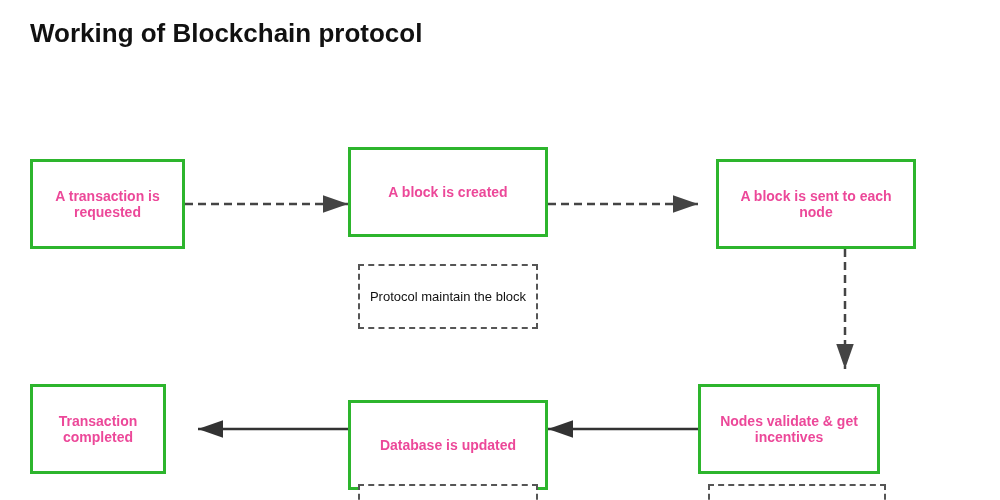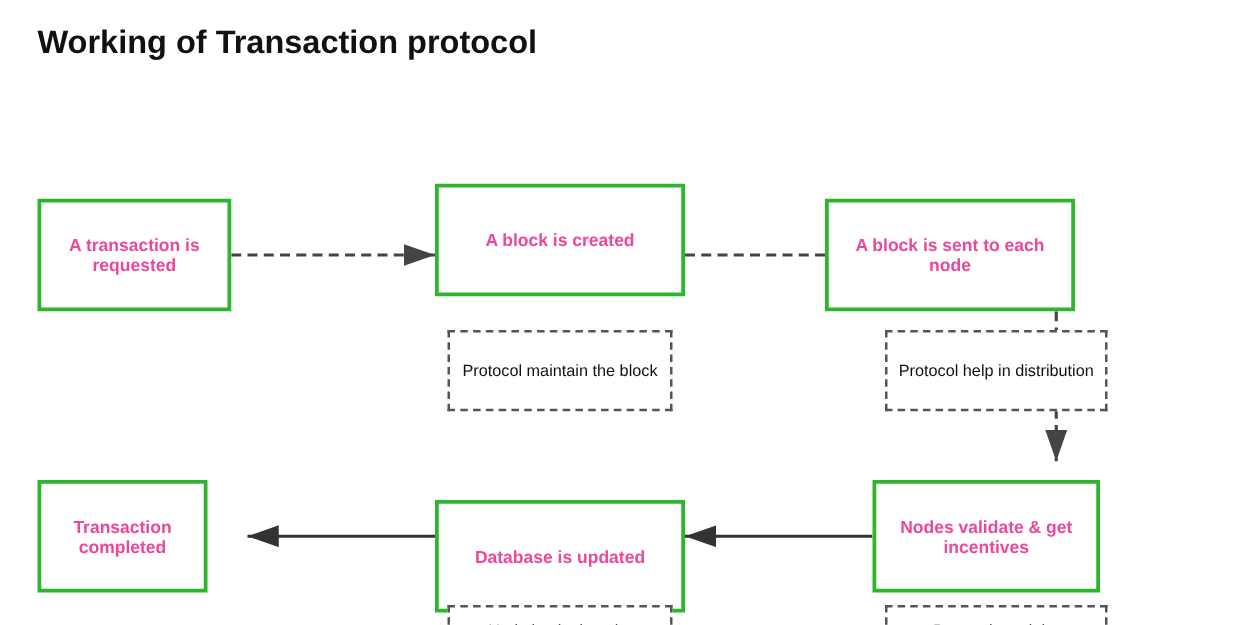--- a/index.html
+++ b/index.html
@@ -61,21 +61,21 @@
       top: 0;
       left: 0;
       width: 1000px;
       height: 430px;
       pointer-events: none;
     }
   </style>
 </head>
 <body>
 
-<div class="page-title">Working of Transaction protocol</div>
+<div class="page-title">Working of Blockchain protocol</div>
 
 <div class="diagram-area">
 
   <svg class="arrows-svg">
     <defs>
 
       <marker id="arrowhead" markerWidth="10" markerHeight="7" refX="10" refY="3.5" orient="auto">
         <polygon points="0 0, 10 3.5, 0 7" fill="#333"></polygon>
       </marker>
 
@@ -92,25 +92,24 @@
 
     <line x1="698" y1="370" x2="548" y2="370" stroke="#333" stroke-width="2.5" marker-end="url(#arrowhead)"></line>
 
     <line x1="348" y1="370" x2="198" y2="370" stroke="#333" stroke-width="2.5" marker-end="url(#arrowhead)"></line>
   </svg>
 
   <div class="solid-box" style="left:30px; top:100px; width:155px; height:90px;">A transaction is requested</div>
 
   <div class="solid-box" style="left:348px; top:88px; width:200px; height:90px;">A block is created</div>
 
-  <div class="solid-box" style="left:660px; top:100px; width:200px; height:90px;">A block is sent to each node</div>
+  <div class="solid-box" style="left:716px; top:100px; width:200px; height:90px;">A block is sent to each node</div>
 
   <div class="dashed-box" style="left:358px; top:205px; width:180px; height:65px;">Protocol maintain the block</div>
 
-  <div class="dashed-box" style="left:708px; top:205px; width:178px; height:65px;">Protocol help in distribution</div>
 
   <div class="solid-box" style="left:30px; top:325px; width:136px; height:90px;">Transaction completed</div>
 
   <div class="solid-box" style="left:348px; top:325px; width:200px; height:90px;margin-top:16px;">Database is updated</div>
 
   <div class="solid-box" style="left:698px; top:325px; width:182px; height:90px;">Nodes validate &amp; get incentives</div>
 
   <div class="dashed-box" style="left:358px; top:425px; width:180px; height:55px;">Updation is done by protocol</div>
 
   <div class="dashed-box" style="left:708px; top:425px; width:178px; height:55px;">Protocol send the incentives</div>

